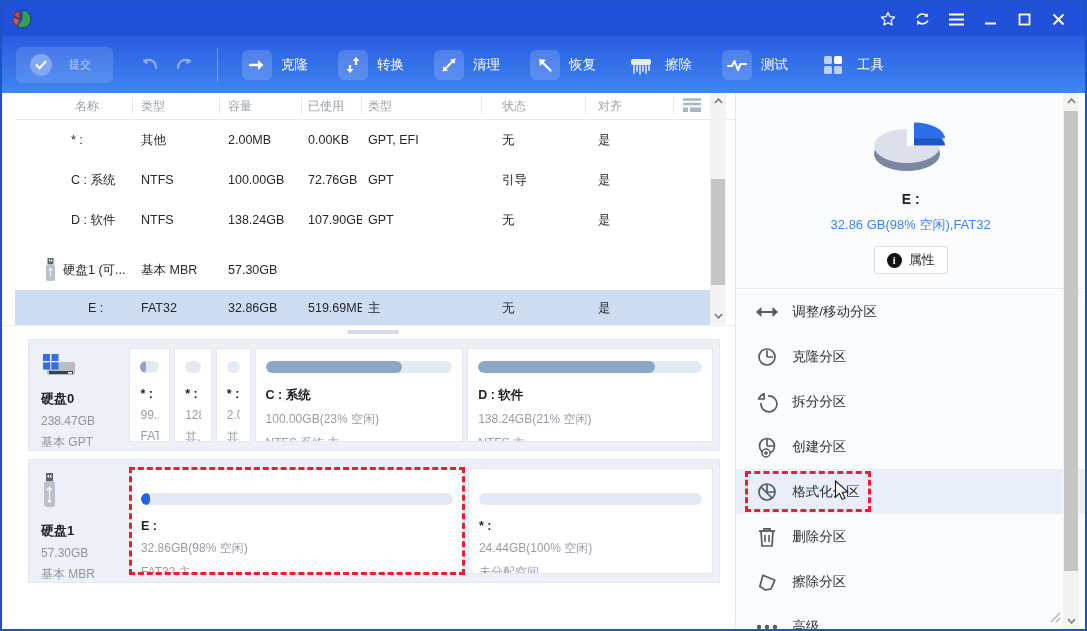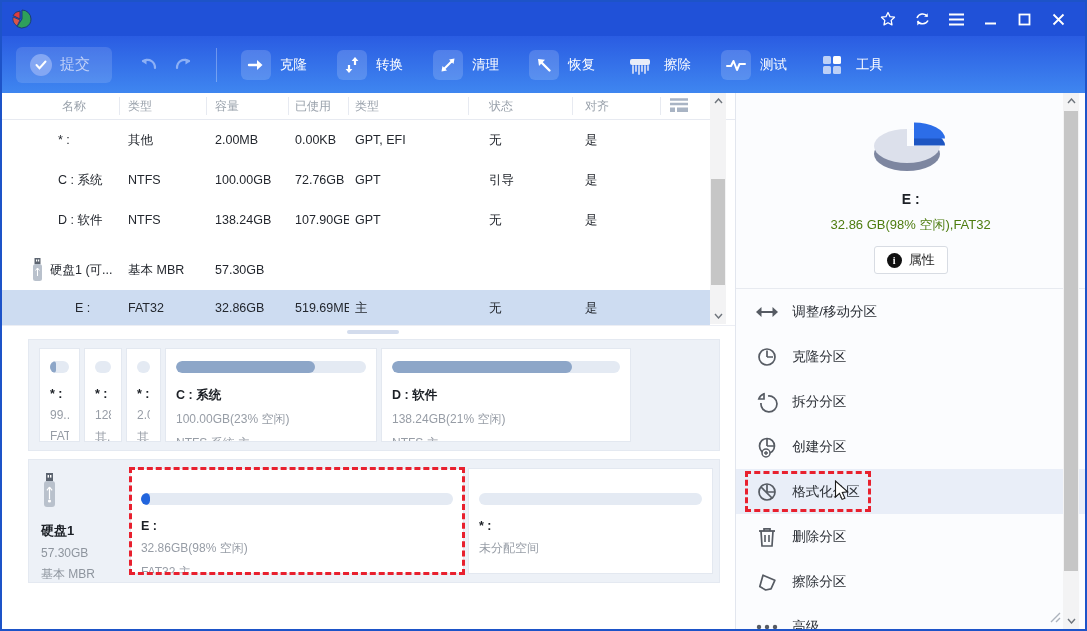--- a/index.html
+++ b/index.html
@@ -17,36 +17,36 @@
   .tbar-btn { width:34px; height:34px; display:flex; align-items:center; justify-content:center; cursor:default; }
   .tbar-btn svg { display:block; }
 
   
   .toolbar { height:57px; background:linear-gradient(180deg,#2a5ce2 0%,#3f86f0 100%);
     display:flex; align-items:center; padding:0 14px; }
   .submit-btn { display:flex; align-items:center; gap:8px; background:rgba(255,255,255,.13);
     border-radius:6px; padding:7px 22px 7px 14px; margin-right:26px; }
   .submit-check { width:22px; height:22px; border-radius:50%; background:#84a7f3;
     display:flex; align-items:center; justify-content:center; }
-  .submit-label { color:#c0d0f7; font-size:15px; }
+  .submit-label { color:#c0d0f7; font-size:11px;margin-left:9px; }
   .undo-redo { display:flex; gap:16px; margin-right:22px; }
   .udr { width:20px; height:18px; }
   .tb-divider { width:1px; height:34px; background:rgba(255,255,255,.30); margin-right:24px; }
   .tb-action { display:flex; align-items:center; gap:9px; margin-right:30px; cursor:pointer; }
   .tb-ic { width:30px; height:30px; border-radius:6px; background:rgba(255,255,255,.16);
     display:flex; align-items:center; justify-content:center; }
   .tb-ic.nobg { background:transparent; }
   .tb-action .lbl { color:#fff; font-size:13.5px; }
 
   
   .content { display:flex; height:538px; }
   .left { width:737px; border-right:1px solid #e2e6ee; position:relative; }
 
   
-  .ptable { position:relative; height:232px; }
+  .ptable { position:relative; height:232px;padding-left:13px; }
   .thead { display:flex; height:27px; align-items:center; color:#99a1ab; font-size:12px;
     border-bottom:1px solid #e7eaf1; }
   .th { border-right:1px solid #e7eaf1; height:18px; line-height:18px; }
   .c-name{width:118px; padding-left:60px;} .c-fs{width:87px; padding-left:8px;}
   .c-cap{width:82px; padding-left:8px;} .c-used{width:60px; padding-left:6px;}
   .c-type{width:120px; padding-left:6px;} .c-status{width:104px; padding-left:20px;}
   .c-align{width:88px; padding-left:12px;}
   .view-toggle { margin-left:8px; width:22px; height:18px; border-right:none; }
   .trow { display:flex; align-items:center; height:40px; font-size:12.5px; color:#23272e; }
   .trow > div { overflow:hidden; white-space:nowrap; }
@@ -84,21 +84,21 @@
   .pbar { height:12px; border-radius:6px; background:#e4eaf3; overflow:hidden; margin-bottom:14px; }
   .pbar .fill { height:100%; border-radius:6px; background:#8da6c8; }
   .pbar .fill.blue { background:#2265dd; }
   .pname { font-size:12.5px; font-weight:bold; color:#1c2026; white-space:nowrap; overflow:hidden; }
   .pdetail,.pfs { font-size:12px; color:#979da6; margin-top:7px; white-space:nowrap; overflow:hidden; }
 
   
   .sidebar { width:350px; position:relative; background:#fbfcfe; }
   .pie-wrap { display:flex; justify-content:center; padding-top:16px; }
   .sb-part-label { text-align:center; font-size:14px; font-weight:bold; color:#1c2026; margin-top:10px; }
-  .sb-part-detail { text-align:center; font-size:13px; color:#4d7c0f; margin-top:9px; }
+  .sb-part-detail { text-align:center; font-size:13px; color:#3b82f6; margin-top:9px; }
   .props-btn { margin:12px auto 0; width:74px; height:28px; border:1px solid #d8dce3; border-radius:3px;
     background:#fff; display:flex; align-items:center; justify-content:center; gap:7px; cursor:pointer; }
   .props-btn .info-ic { width:15px; height:15px; border-radius:50%; background:#111;
     color:#fff; font-size:10px; font-weight:bold; display:flex; align-items:center; justify-content:center;
     font-family:"Liberation Serif","DejaVu Serif",serif; }
   .props-btn .plabel { font-size:13px; color:#222; }
   .sb-sep { height:1px; background:#e7eaf0; margin-top:14px; }
   .menu { position:relative; }
   .mitem { height:45px; display:flex; align-items:center; padding-left:19px; cursor:pointer; position:relative; }
   .mitem .mic { width:24px; height:24px; display:flex; align-items:center; justify-content:center; margin-right:13px; }
@@ -343,20 +343,34 @@
         </div>
       </div>
 
       <div class="splitter">
         <div class="grip"></div>
       </div>
 
       <div class="diskpanel">
 
         <div class="diskrow h1">
+          <div class="dlabel">
+            <svg width="36" height="28" viewBox="0 0 36 28">
+                <rect x="6" y="10" width="28" height="13" rx="2" fill="#b5bdc9"></rect>
+                <rect x="8" y="19" width="24" height="3" fill="#3a414c"></rect>
+                <rect x="27" y="20" width="4" height="1.6" fill="#fff"></rect>
+                <rect x="2" y="2" width="7" height="7" fill="#2f6fe0"></rect>
+                <rect x="10.5" y="2" width="7" height="7" fill="#2f6fe0"></rect>
+                <rect x="2" y="10.5" width="7" height="7" fill="#2f6fe0"></rect>
+                <rect x="10.5" y="10.5" width="7" height="7" fill="#2f6fe0"></rect>
+              </svg>
+            <div class="dname">硬盘0</div>
+            <div class="dsize">238.47GB</div>
+            <div class="dkind">基本 GPT</div>
+          </div>
           <div class="pcard" style="width:41px">
             <div class="pbar">
                 <div class="fill" style="width: 30%;"></div>
               </div>
             <div class="pname">* :</div>
             <div class="pdetail">99....</div>
             <div class="pfs">FAT...</div>
           </div>
           <div class="pcard" style="width:38px">
             <div class="pbar">
@@ -412,20 +426,21 @@
               </div>
             <div class="pname" style="margin-top:12px">E :</div>
             <div class="pdetail">32.86GB(98% 空闲)</div>
             <div class="pfs">FAT32,主</div>
           </div>
           <div class="pcard" style="width:248px">
             <div class="pbar" style="margin-top:12px">
                 <div class="fill" style="width: 0%;"></div>
               </div>
             <div class="pname" style="margin-top:12px">* :</div>
+            <div class="pdetail">24.44GB(100% 空闲)</div>
             <div class="pfs">未分配空间</div>
           </div>
         </div>
       </div>
     </div>
 
     <div class="sidebar">
       <div class="pie-wrap">
         <svg width="96" height="72" viewBox="0 0 96 72">
           <ellipse cx="44" cy="45" rx="33" ry="17" fill="#7d86a0"></ellipse>

